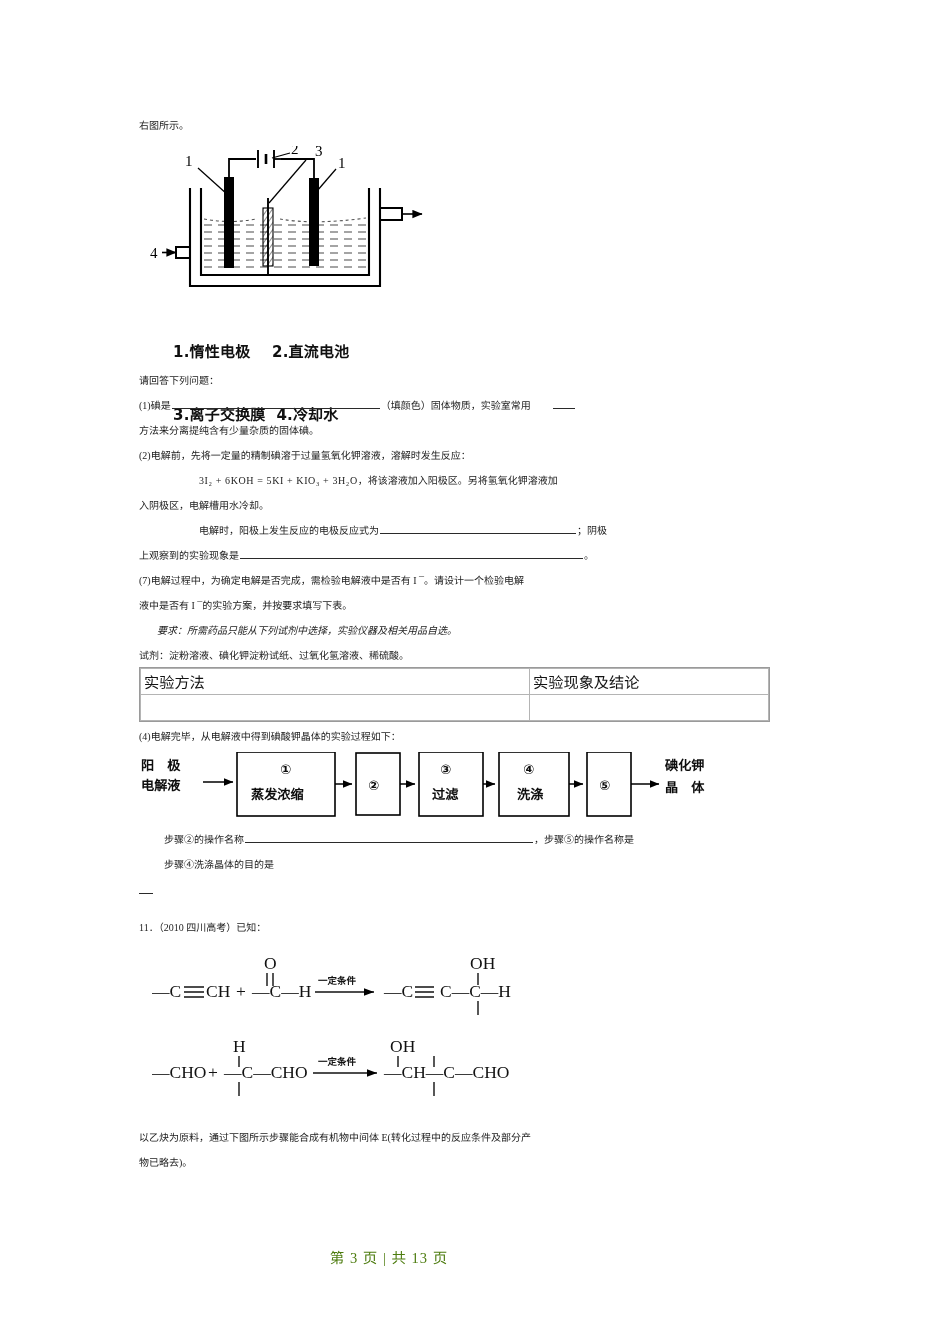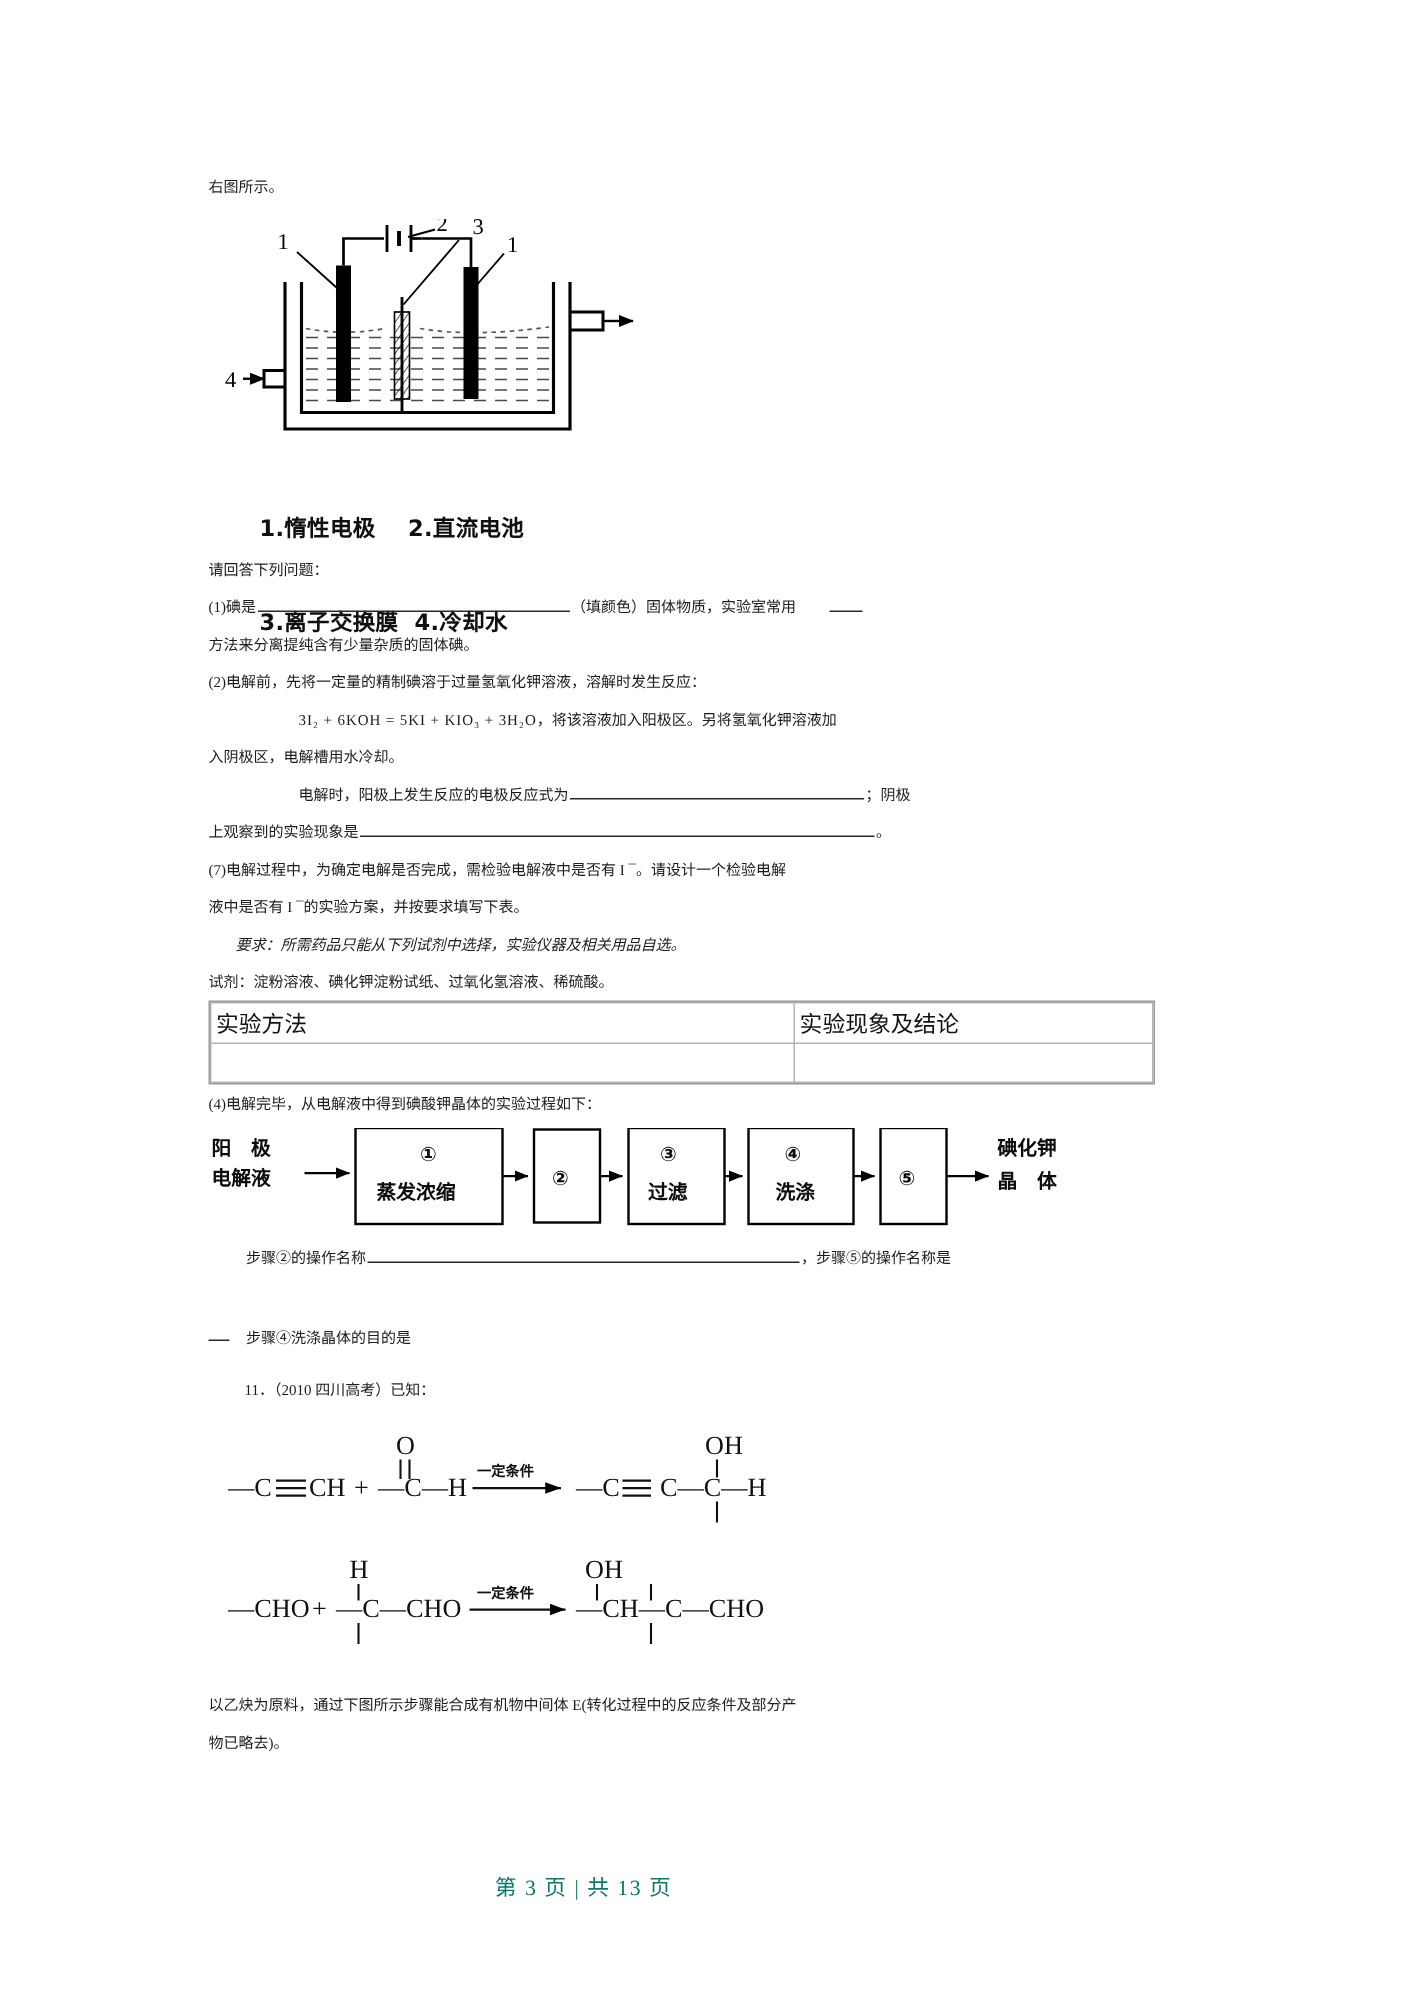--- a/index.html
+++ b/index.html
@@ -113,21 +113,21 @@
 
   
   #footer {
     position: absolute;
     left: 0;
     top: 1246px;
     width: 778px;
     text-align: center;
     font-family: "Liberation Serif", "DejaVu Serif", serif;
     font-size: 14.5px;
-    color: #0f766e;
+    color: #4d7c0f;
     letter-spacing: 1px;
   }
   
   .stray {
     position: absolute;
     border-bottom: 1.3px solid #2a2a2a;
   }
 </style>
 </head>
 <body>
@@ -320,27 +320,27 @@
         <line x1="342" y1="32" x2="354" y2="32" marker-end="url(#fa)"></line>
         <line x1="428" y1="32" x2="442" y2="32" marker-end="url(#fa)"></line>
         <line x1="490" y1="32" x2="518" y2="32" marker-end="url(#fa)"></line>
       </g>
     </svg>
   </div>
 
   <div class="para txt" style="top:827px;">
     <span style="display:inline-block;width:25px;"></span><span>步骤②的操作名称</span><span class="blank" style="width:288px;"></span><span>，步骤⑤的操作名称是</span>
   </div>
-  <div class="para txt" style="top:880px;">
+  <div class="para txt" style="top:852px;">
     <span style="display:inline-block;width:25px;"></span><span>步骤④洗涤晶体的目的是</span>
   </div>
 
   <div class="stray" style="left:139px;top:893px;width:14px;"></div>
 
-  <div class="para txt" style="top:915px;margin-left:24px;">
+  <div class="para txt" style="top:915px;">
     <span>11．（2010 四川高考）已知：</span>
   </div>
 
   <div class="rxn" id="rxn1">
     <svg width="400" height="78" viewBox="0 0 400 78" xmlns="http://www.w3.org/2000/svg">
       <defs>
         <marker id="ra" markerWidth="8" markerHeight="8" refX="7" refY="2.6" orient="auto">
           <path d="M0,0 L7,2.6 L0,5.2 z" fill="#000"></path>
         </marker>
       </defs>

